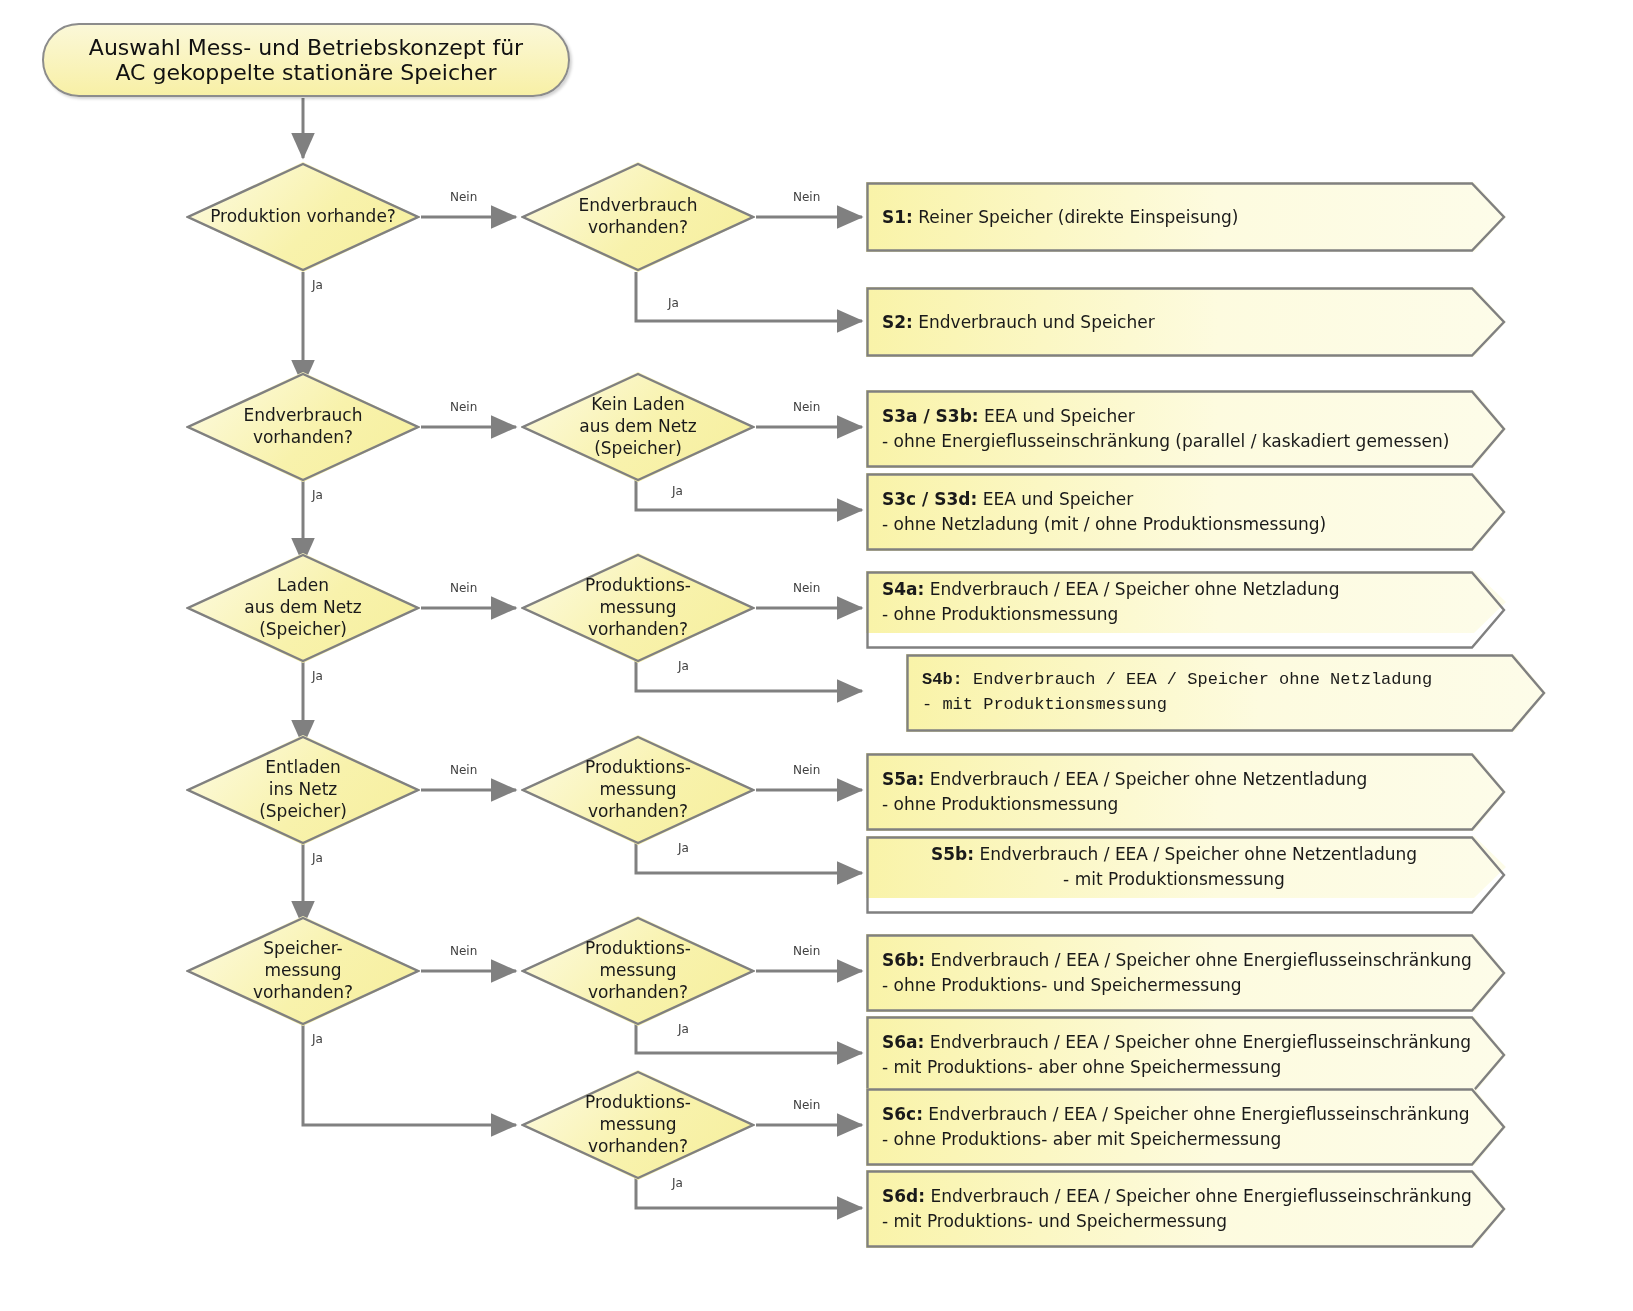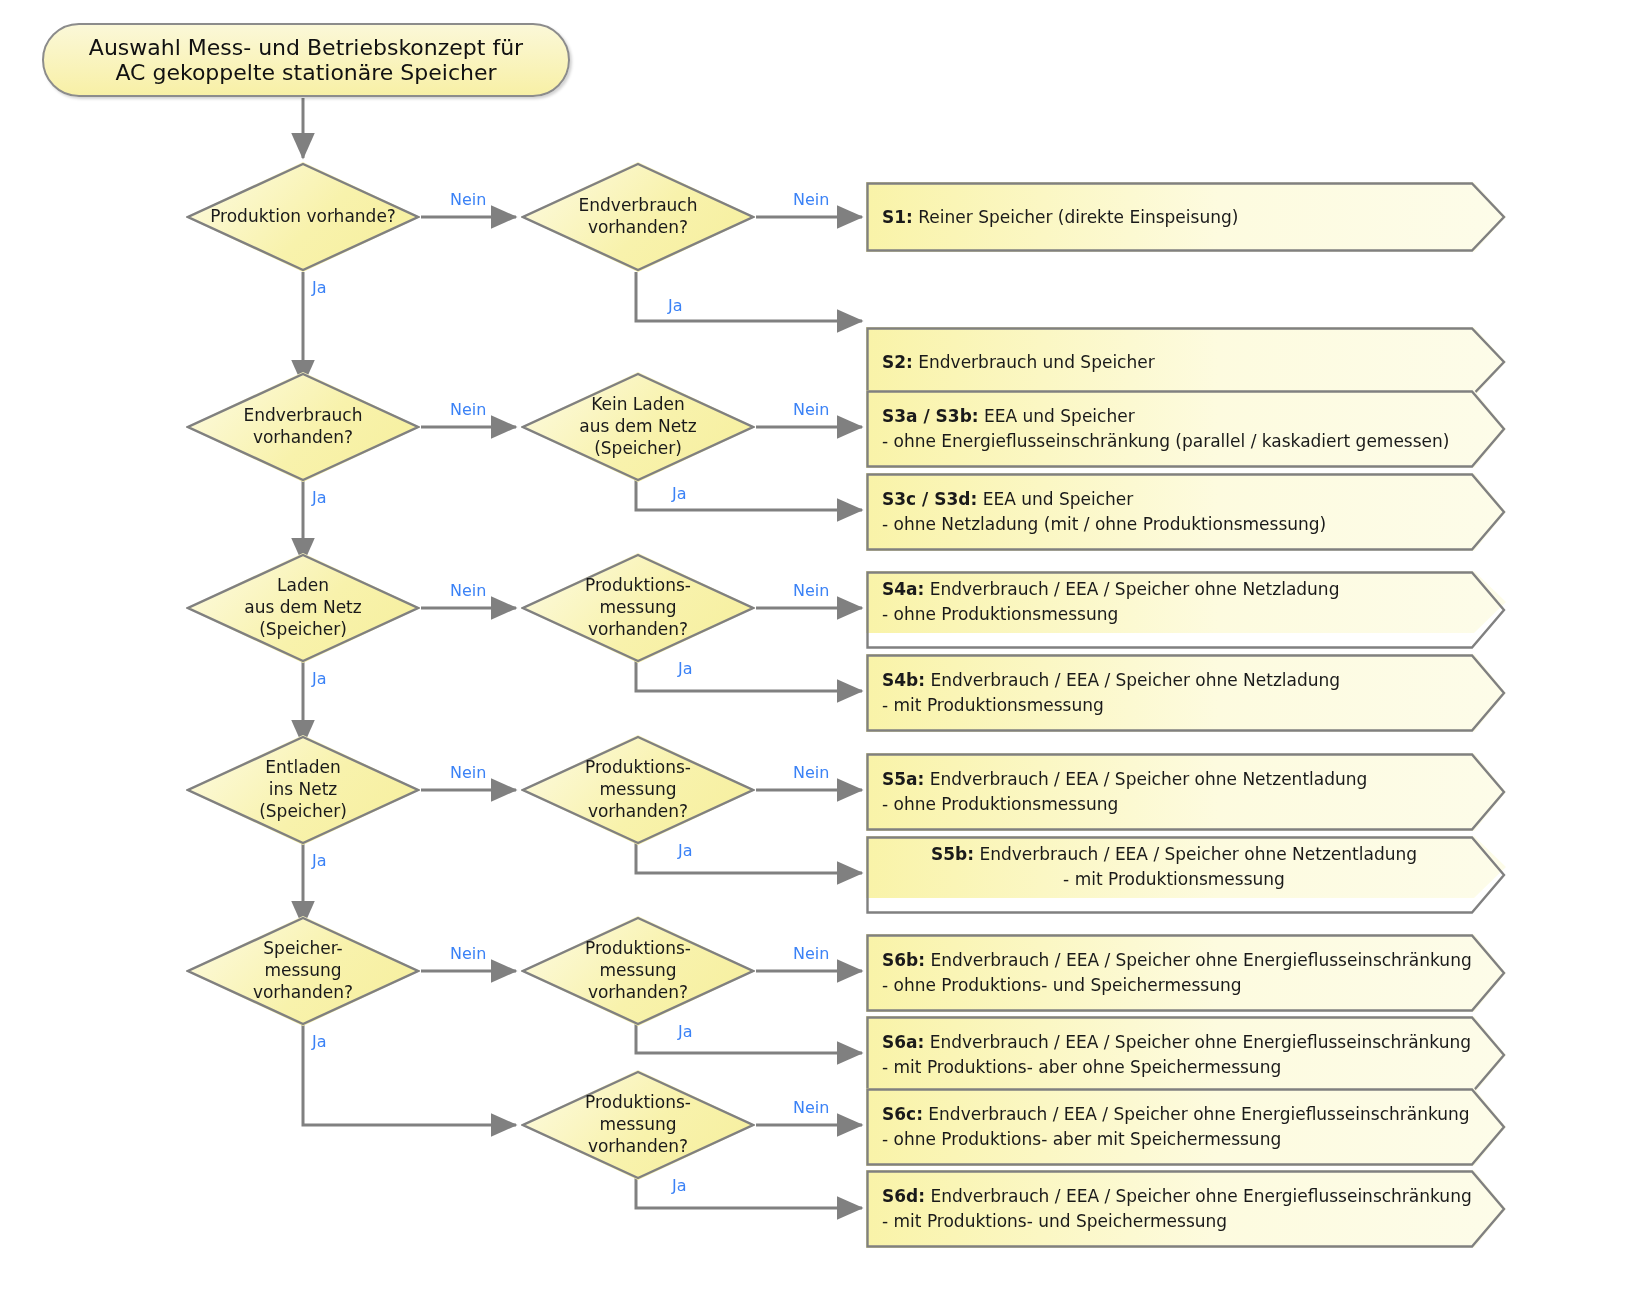--- a/index.html
+++ b/index.html
@@ -103,22 +103,22 @@
     color: #1a1a1a;
     line-height: 1.45;
   }
   .result .rtext .l1 { white-space: nowrap; }
   .result .rtext .l2 { white-space: nowrap; }
   .result .rtext b { font-weight: bold; }
 
   
   .edge-label {
     position: absolute;
-    font-size: 16px;
-    color: #3b82f6;
+    font-size: 12px;
+    color: #404040;
     white-space: nowrap;
   }
 
   
   #wires {
     position: absolute;
     left: 0; top: 0;
     width: 1633px;
     height: 1311px;
     pointer-events: none;
@@ -349,21 +349,21 @@
   <div class="result" style="left:866px; top:182px; width:640px; height:70px;padding-left:24px;">
     <div class="rshape"></div>
     <svg class="outline" viewBox="0 0 640 70" preserveAspectRatio="none" style="position:absolute;inset:0;">
       <polygon points="1.5,1.5 606,1.5 638,35 606,68.5 1.5,68.5" fill="none" stroke="#808080" stroke-width="2.4"></polygon>
     </svg>
     <div class="rtext">
       <div class="l1"><b>S1:</b><span> Reiner Speicher (direkte Einspeisung)</span></div>
     </div>
   </div>
 
-  <div class="result" style="left:866px; top:287px; width:640px; height:70px;margin-top:40px;">
+  <div class="result" style="left:866px; top:287px; width:640px; height:70px;">
     <div class="rshape"></div>
     <svg class="outline" viewBox="0 0 640 70" preserveAspectRatio="none" style="position:absolute;inset:0;">
       <polygon points="1.5,1.5 606,1.5 638,35 606,68.5 1.5,68.5" fill="none" stroke="#808080" stroke-width="2.4"></polygon>
     </svg>
     <div class="rtext">
       <div class="l1"><b>S2:</b><span> Endverbrauch und Speicher</span></div>
     </div>
   </div>
 
   <div class="result" style="left:866px; top:390px; width:640px; height:78px;padding-left:24px;">
@@ -392,21 +392,21 @@
     <div class="rshape"></div>
     <svg class="outline" viewBox="0 0 640 78" preserveAspectRatio="none" style="position:absolute;inset:0;">
       <polygon points="1.5,1.5 606,1.5 638,39 606,76.5 1.5,76.5" fill="none" stroke="#808080" stroke-width="2.4"></polygon>
     </svg>
     <div class="rtext">
       <div class="l1"><b>S4a:</b><span> Endverbrauch / EEA / Speicher ohne Netzladung</span></div>
       <div class="l2">- ohne Produktionsmessung</div>
     </div>
   </div>
 
-  <div class="result" style="left:866px; top:654px; width:640px; height:78px;">
+  <div class="result" style="left:906px; top:654px; width:640px; height:78px;font-family:Liberation Mono, monospace;">
     <div class="rshape"></div>
     <svg class="outline" viewBox="0 0 640 78" preserveAspectRatio="none" style="position:absolute;inset:0;">
       <polygon points="1.5,1.5 606,1.5 638,39 606,76.5 1.5,76.5" fill="none" stroke="#808080" stroke-width="2.4"></polygon>
     </svg>
     <div class="rtext">
       <div class="l1"><b>S4b:</b><span> Endverbrauch / EEA / Speicher ohne Netzladung</span></div>
       <div class="l2">- mit Produktionsmessung</div>
     </div>
   </div>
 

